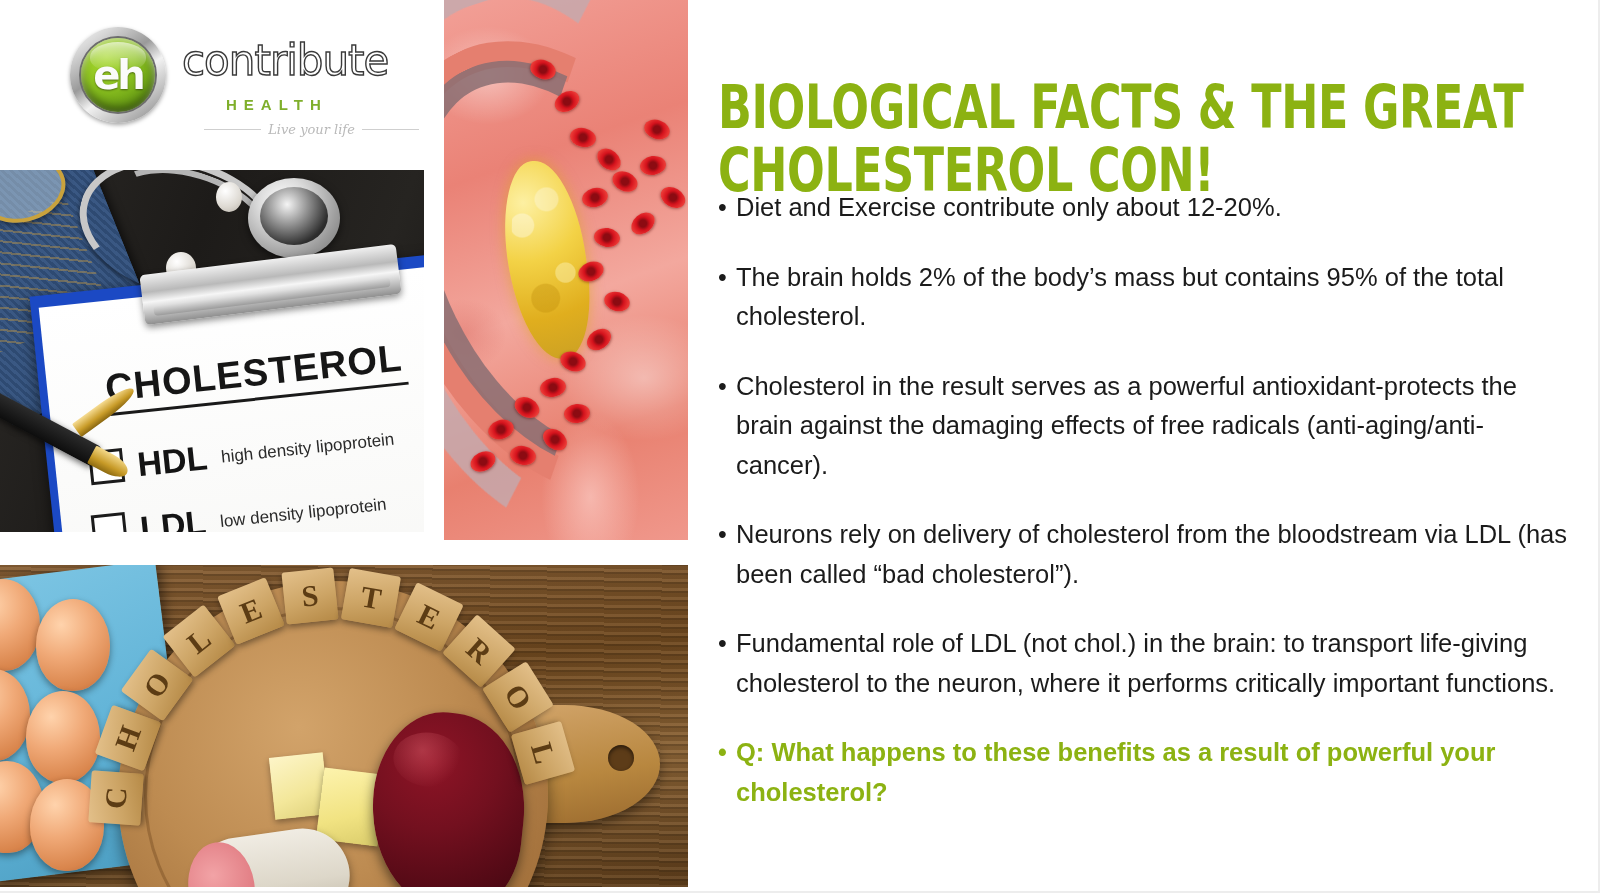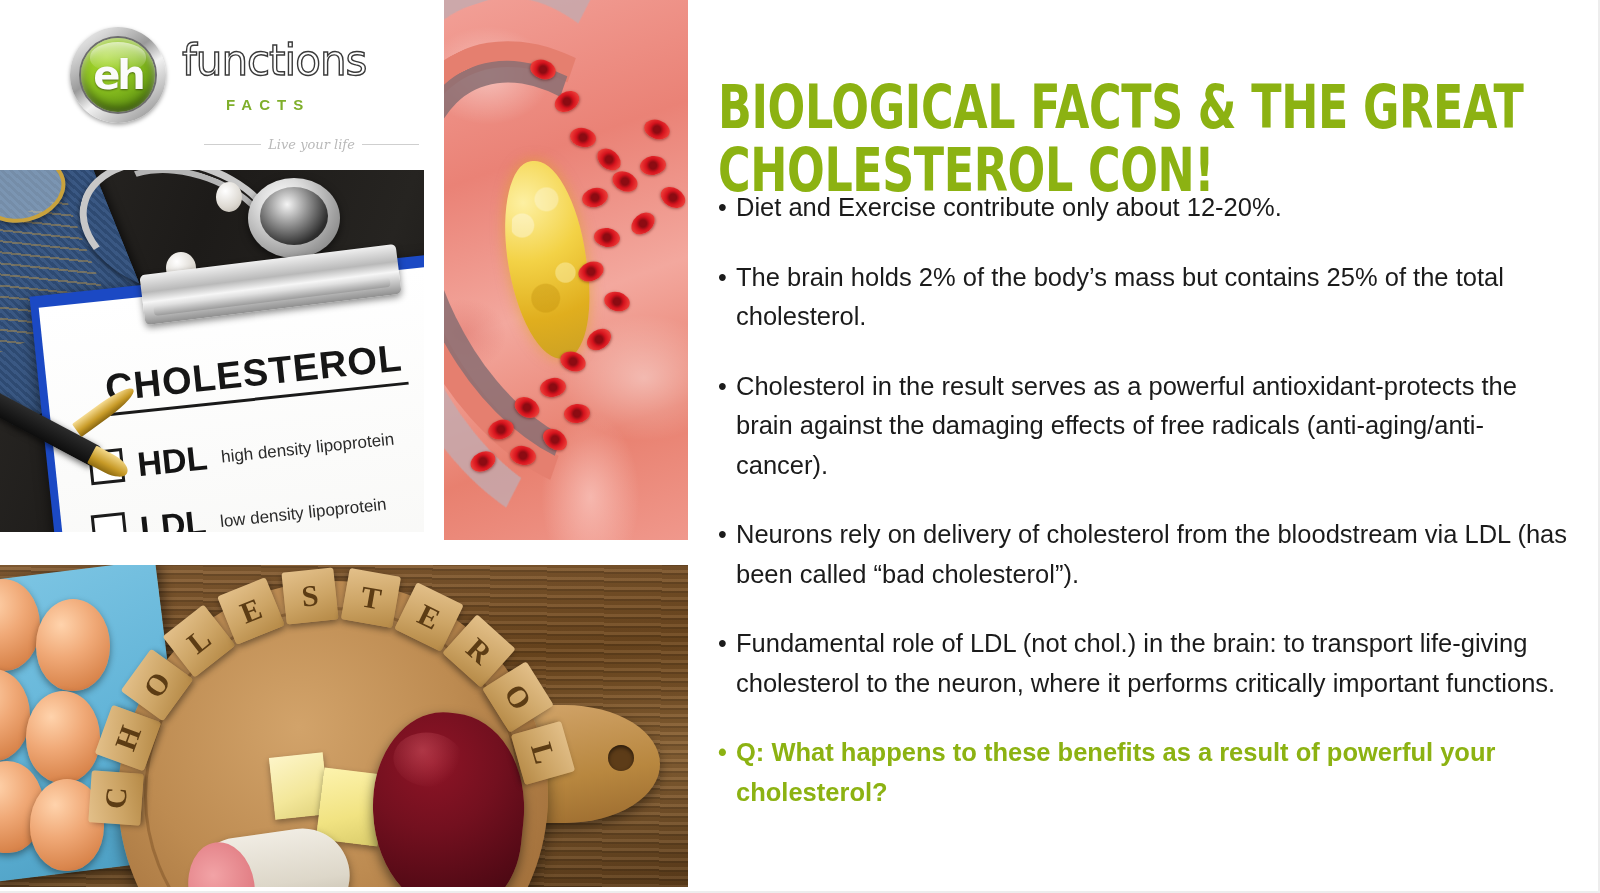--- a/index.html
+++ b/index.html
@@ -99,21 +99,20 @@
     color: #7faf2b;
   }
   .logo-tag-wrap {
     position: absolute;
     left: 140px;
     top: 100px;
     width: 215px;
     display: flex;
     align-items: center;
     gap: 7px;
-    margin-top: 15px;
   }
   .logo-tag-wrap .rule {
     flex: 1 1 auto;
     height: 1px;
     background: #cfcfcf;
   }
   .logo-tag {
     font-family: "DejaVu Serif", serif;
     font-style: italic;
     font-size: 13px;
@@ -584,22 +583,22 @@
 
 <div id="slide">
 
   <div id="logo-block">
     <div class="logo-badge">
       <div class="ring-inner">
         <div class="gloss"></div>
         <div class="eh">eh</div>
       </div>
     </div>
-    <div class="logo-word">functions</div>
-    <div class="logo-health">FACTS</div>
+    <div class="logo-word">contribute</div>
+    <div class="logo-health">HEALTH</div>
     <div class="logo-tag-wrap">
       <span class="rule"></span>
       <span class="logo-tag">Live your life</span>
       <span class="rule"></span>
     </div>
   </div>
 
   <div id="photo-clipboard">
     <div class="cb-table"></div>
     <div class="cb-denim"></div>
@@ -704,21 +703,21 @@
       <span class="hl-line">BIOLOGICAL FACTS &amp; THE GREAT</span>
       <span class="hl-line">CHOLESTEROL CON!</span>
     </h1>
     <div id="bullets">
         <div class="bullet">
           <span class="dot">•</span>
           <span class="btext">Diet and Exercise contribute only about 12-20%.</span>
         </div>
         <div class="bullet">
           <span class="dot">•</span>
-          <span class="btext">The brain holds 2% of the body’s mass but contains 25% of the total cholesterol.</span>
+          <span class="btext">The brain holds 2% of the body’s mass but contains 95% of the total cholesterol.</span>
         </div>
         <div class="bullet">
           <span class="dot">•</span>
           <span class="btext">Cholesterol in the result serves as a powerful antioxidant-protects the brain against the damaging effects of free radicals (anti-aging/anti-cancer).</span>
         </div>
         <div class="bullet">
           <span class="dot">•</span>
           <span class="btext">Neurons rely on delivery of cholesterol from the bloodstream via LDL (has been called “bad cholesterol”).</span>
         </div>
         <div class="bullet">

